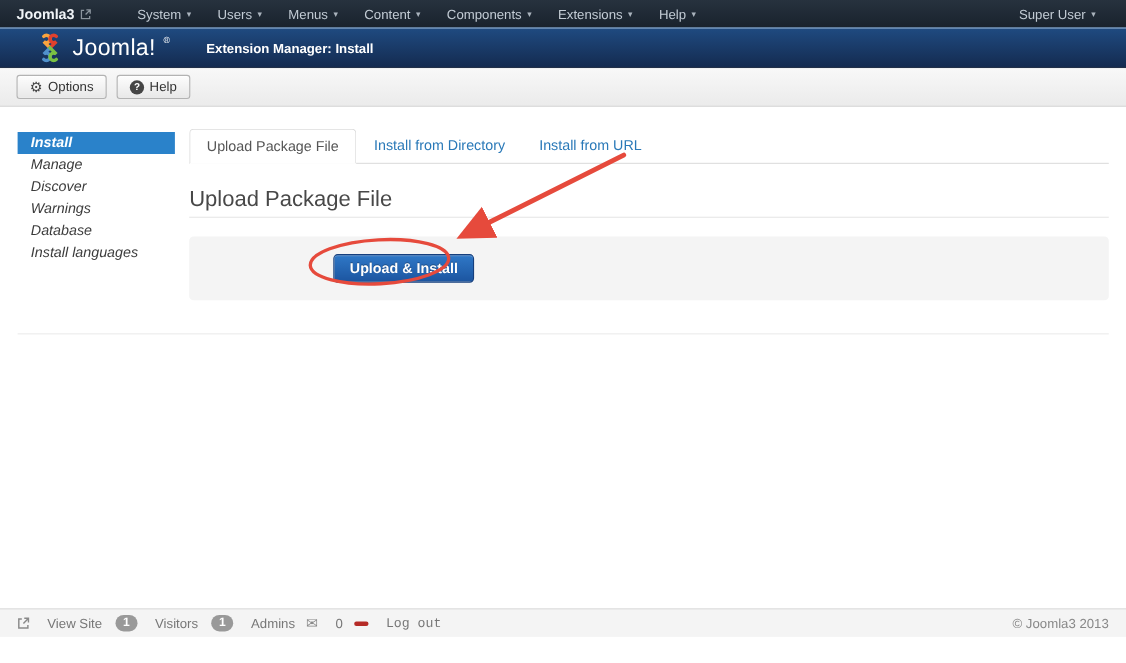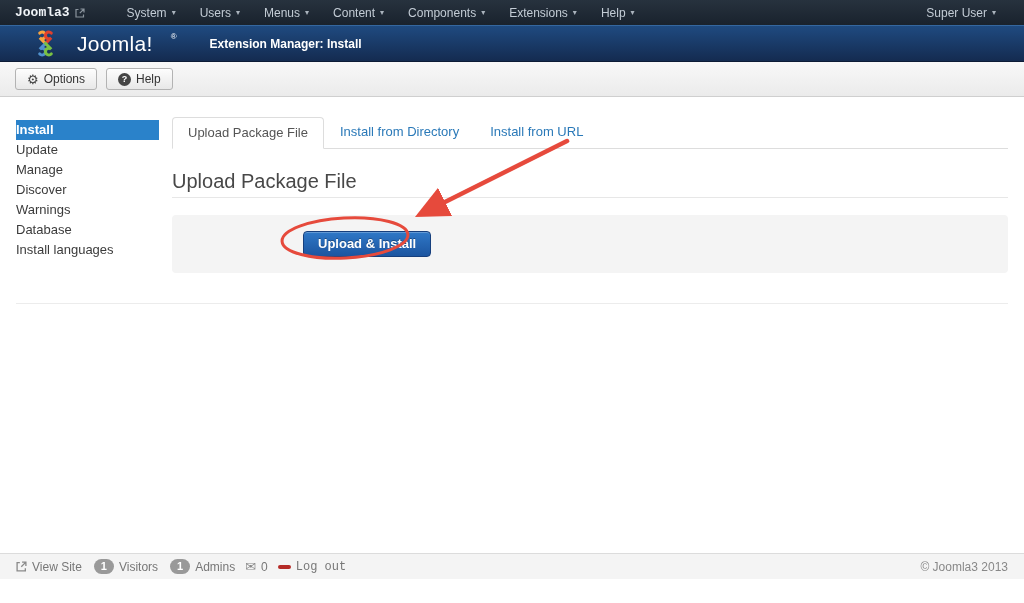--- a/index.html
+++ b/index.html
@@ -13,36 +13,36 @@
   }
 
   
   .topbar {
     height:25px;
     background:linear-gradient(#27323e,#19222d);
     display:flex; align-items:center;
     padding:0 16px 0 15px;
     font-size:12px; color:#c3ccd5;
   }
-  .brand { display:flex; align-items:center; gap:5px; color:#f0f4f8; font-weight:bold; font-size:13px; margin-right:30px; cursor:pointer;font-family:Liberation Mono, monospace; }
+  .brand { display:flex; align-items:center; gap:5px; color:#f0f4f8; font-weight:bold; font-size:13px; margin-right:30px; cursor:pointer; }
   .brand svg { opacity:.75; }
   .mi { padding:0 12px; display:flex; align-items:center; gap:5px; cursor:pointer; height:39px; }
   .caret { font-size:8px; opacity:.85; line-height:1; }
   .topbar .spacer { flex:1; }
 
   
   .header {
     height:37px;
     background:linear-gradient(#1f4a80,#142b50);
     border-top:1px solid #35679f;
     border-bottom:1px solid #0d1c36;
     display:flex; align-items:center;
     padding-left:32px;
   }
-  .logo { display:flex; align-items:center; gap:18px; }
+  .logo { display:flex; align-items:center; gap:7px; }
   .logo-text { color:#fff; font-size:21px; letter-spacing:.3px; }
   .logo-reg { color:#fff; font-size:8px; vertical-align:super; position:relative; top:-7px; }
   .page-title { margin-left:33px; color:#fff; font-size:12px; font-weight:bold; }
 
   
   .toolbar {
     height:35px;
     background:linear-gradient(#f8f8f8,#ebebeb);
     border-bottom:1px solid #cfcfcf;
     display:flex; align-items:center; gap:9px;
@@ -59,21 +59,21 @@
   .qcircle {
     width:13px; height:13px; border-radius:50%;
     background:#454545; color:#fff;
     font-size:9px; font-weight:bold;
     display:inline-flex; align-items:center; justify-content:center;
   }
 
   
   .content { display:flex; align-items:flex-start; padding:20px 16px 0 16px; }
   .sidebar { width:143px; margin-right:13px; padding-top:3px; font-size:13px; }
-  .side-item { padding:2px 0; line-height:16px; color:#3b3b3b; cursor:pointer; }
+  .side-item { padding:2px 12px; line-height:16px; color:#3b3b3b; cursor:pointer;font-style:italic; }
   .side-item.active { background:#2a82ca; color:#fff; font-weight:bold; }
 
   .main { flex:1; min-width:0; }
   .tabs { display:flex; border-bottom:1px solid #ddd; }
   .tab { padding:7px 15px; font-size:13px; line-height:16px; margin-bottom:-1px; cursor:pointer; }
   .tab.active {
     background:#fff; border:1px solid #ddd; border-bottom-color:#fff;
     border-radius:4px 4px 0 0; color:#555; cursor:default;
   }
   .tab.link { color:#2a79b8; margin-left:1px;text-align:right; }
@@ -102,21 +102,21 @@
   }
   .bottom-hr { border:none; border-top:1px solid #ececec; margin:30px 16px 0; }
 
   
   .footer {
     position:absolute; left:0; right:0; top:553px; height:26px;
     background:#f4f4f4; border-top:1px solid #dcdcdc;
     display:flex; align-items:center; gap:6px;
     padding:0 16px; font-size:12px; color:#777;
   }
-  .footer .grp { display:flex; align-items:center; gap:5px; cursor:pointer; }
+  .footer .grp { display:flex; align-items:center; gap:16px; cursor:pointer; }
   .badge {
     background:#999; color:#fff; border-radius:9px;
     padding:1px 7px; font-size:11px; font-weight:bold; line-height:13px;
   }
   .envelope { font-size:13px; color:#888; line-height:1; }
   .red-dash { width:13px; height:4px; background:#b52b27; border-radius:2px; display:inline-block; }
   .copyright { margin-left:auto; color:#888; }
 
   
   .annot { position:absolute; left:0; top:0; width:1024px; height:603px; pointer-events:none; z-index:10; }
@@ -190,21 +190,20 @@
   </button>
   <button class="tbtn">
     <span class="qcircle">?</span>
     <span>Help</span>
   </button>
 </div>
 
 <div class="content">
   <div class="sidebar">
     <div class="side-item active">Install</div>
-    <div class="side-item">Update</div>
     <div class="side-item">Manage</div>
     <div class="side-item">Discover</div>
     <div class="side-item">Warnings</div>
     <div class="side-item">Database</div>
     <div class="side-item">Install languages</div>
   </div>
 
   <div class="main">
     <div class="tabs">
       <div class="tab active">Upload Package File</div>

